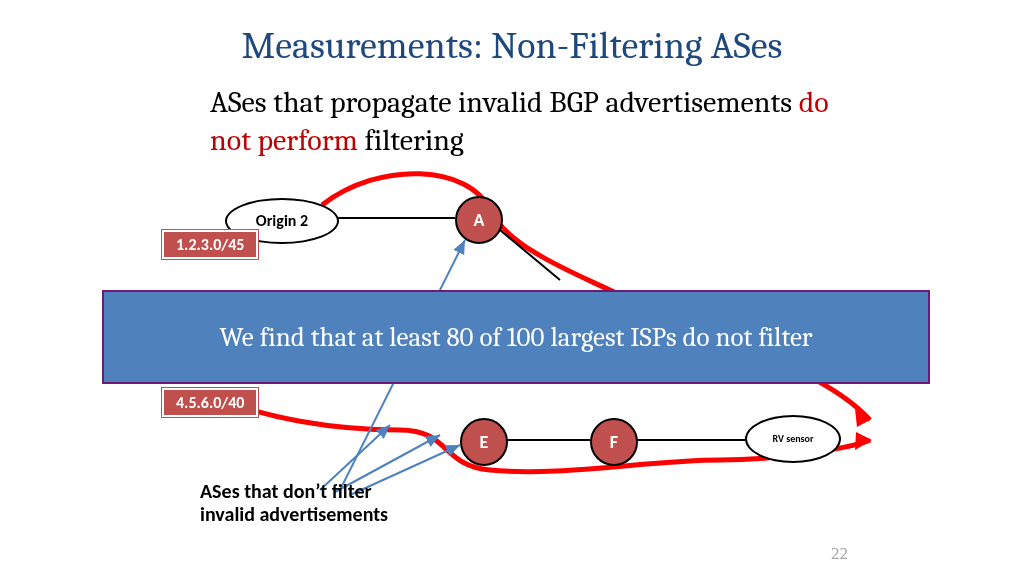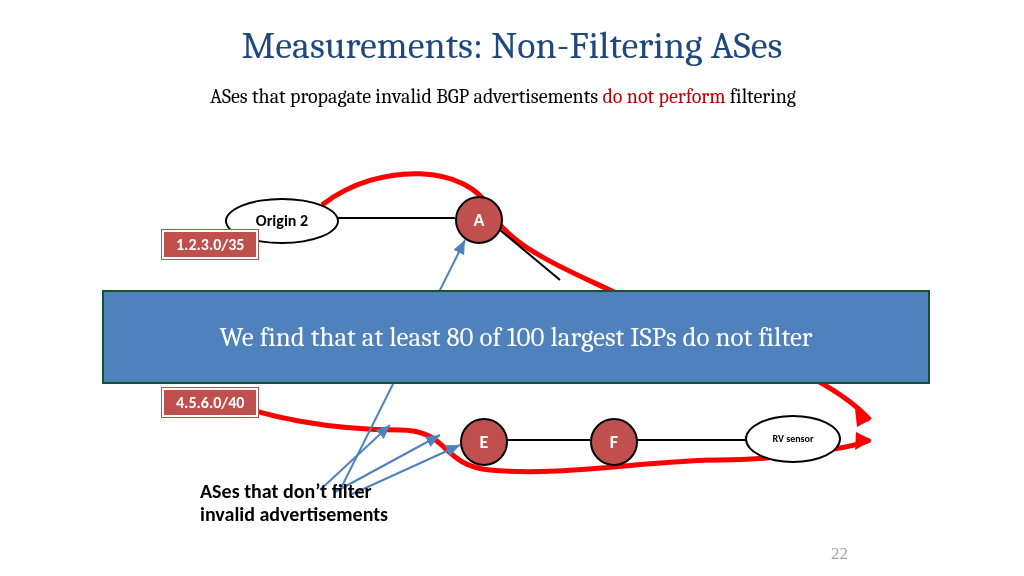--- a/index.html
+++ b/index.html
@@ -1,24 +1,24 @@
 <!DOCTYPE html>
 <html><head>
 <meta charset="utf-8">
 <style>
   html,body{margin:0;padding:0;width:1024px;height:576px;font-family:Cambria,Georgia,'Times New Roman',serif;background:#fff;color:#000;overflow:hidden}
   .slide{position:relative;width:884px;height:576px}
   .title{position:absolute;top:24px;left:0;width:1024px;text-align:center;font-size:38px;color:#1f497d;font-weight:400}
-  .subtitle{position:absolute;top:84px;left:210px;width:640px;font-size:20px;line-height:1.25;color:#000}
+  .subtitle{position:absolute;top:84px;left:210px;width:640px;font-size:30px;line-height:1.25;color:#000}
   .subtitle .hl{color:#c00000}
   .diagram{position:absolute;top:170px;left:0;width:1024px;height:360px}
   .node-ellipse{position:absolute;border:2px solid #000;border-radius:50%;background:#fff;display:flex;align-items:center;justify-content:center;font-family:'Calibri','Segoe UI',sans-serif;font-weight:700;font-size:16px;text-align:center;line-height:1.05}
   .node-circle{position:absolute;width:44px;height:44px;border:2px solid #000;border-radius:50%;background:#c0504d;display:flex;align-items:center;justify-content:center;color:#fff;font-family:'Calibri','Segoe UI',sans-serif;font-weight:700;font-size:18px}
   .prefix-box{position:absolute;background:#c0504d;border:2px solid #fff;color:#fff;font-family:'Calibri','Segoe UI',sans-serif;font-weight:700;font-size:16px;padding:3px 12px;box-shadow:0 0 0 1px #c0504d}
-  .banner{position:absolute;top:290px;left:102px;width:804px;height:90px;background:#4f81bd;border:2px solid #14532d;display:flex;align-items:center;justify-content:center;color:#fff;font-size:27px;text-align:center;padding:0 10px}
+  .banner{position:absolute;top:290px;left:102px;width:804px;height:90px;background:#4f81bd;border:2px solid #701a75;display:flex;align-items:center;justify-content:center;color:#fff;font-size:27px;text-align:center;padding:0 10px}
   .note{position:absolute;font-family:'Calibri','Segoe UI',sans-serif;font-weight:700;font-size:20px;color:#000;line-height:1.15}
   .pagenum{position:absolute;bottom:12px;right:36px;color:#a6a6a6;font-family:Liberation Serif, serif;font-size:17px}
   svg{position:absolute;top:0;left:0;pointer-events:none}
 </style>
 </head>
 <body>
 
 <div class="slide">
 
   <div class="title">Measurements: Non-Filtering ASes</div>
@@ -42,21 +42,21 @@
       <line x1="505" y1="270" x2="590" y2="270" stroke="#000" stroke-width="2"></line>
       <line x1="635" y1="270" x2="745" y2="270" stroke="#000" stroke-width="2"></line>
     </svg>
 
     <div class="node-ellipse" style="left:225px;top:28px;width:110px;height:42px">Origin 2</div>
     <div class="node-circle" style="left:455px;top:26px">A</div>
     <div class="node-circle" style="left:460px;top:248px">E</div>
     <div class="node-circle" style="left:590px;top:248px">F</div>
     <div class="node-ellipse" style="left:745px;top:245px;width:92px;height:44px;font-size:10px">RV sensor</div>
 
-    <div class="prefix-box" style="left:162px;top:60px">1.2.3.0/35</div>
+    <div class="prefix-box" style="left:162px;top:60px">1.2.3.0/45</div>
     <div class="prefix-box" style="left:162px;top:218px">4.5.6.0/40</div>
 
     <svg width="1024" height="400">
       <defs>
         <marker id="ah" markerWidth="8" markerHeight="8" refX="7" refY="3" orient="auto">
           <path d="M0,0 L7,3 L0,6 Z" fill="#4f81bd"></path>
         </marker>
       </defs>
       <line x1="340" y1="320" x2="465" y2="70" stroke="#4f81bd" stroke-width="2" marker-end="url(#ah)"></line>
       <line x1="320" y1="320" x2="390" y2="255" stroke="#4f81bd" stroke-width="2" marker-end="url(#ah)"></line>

